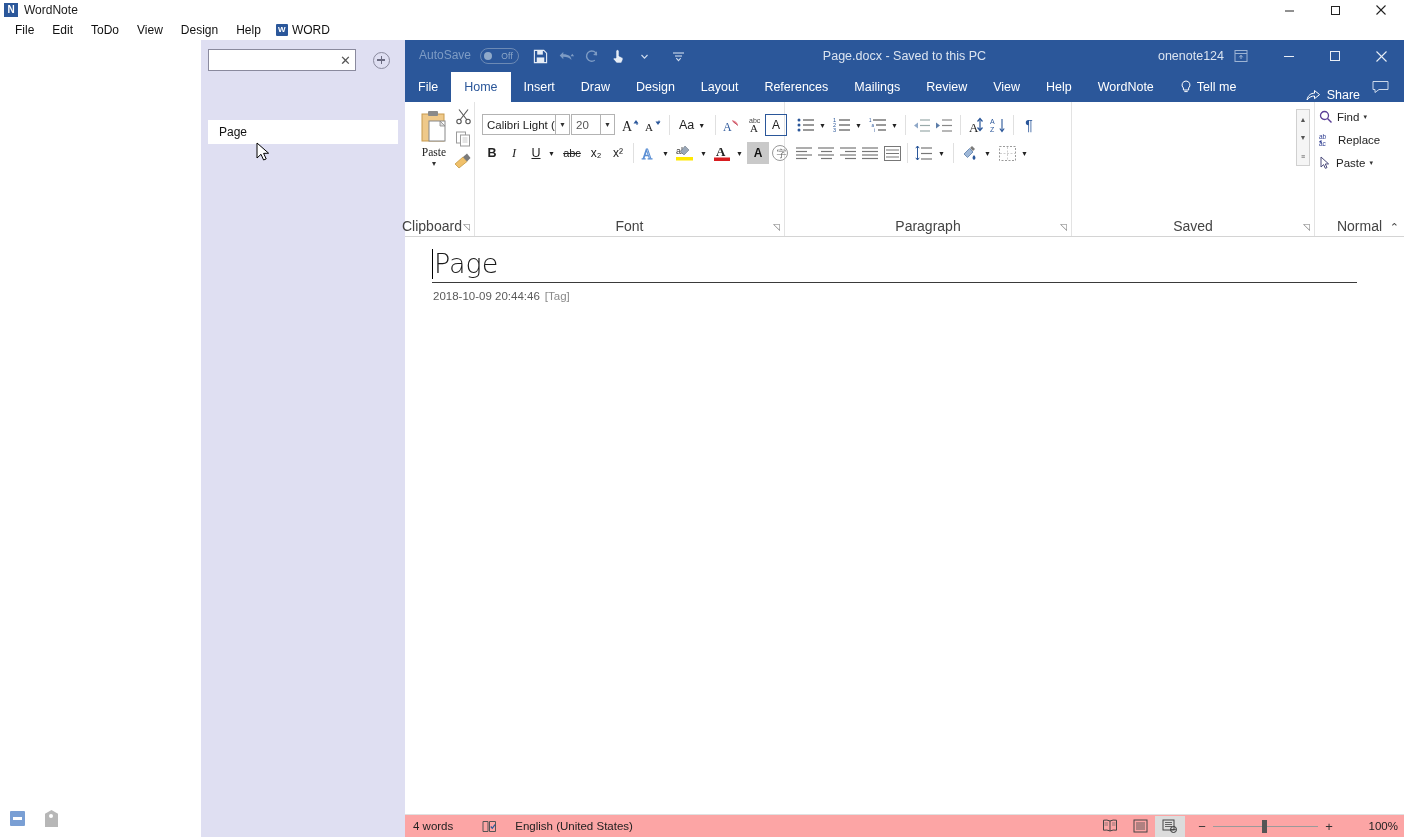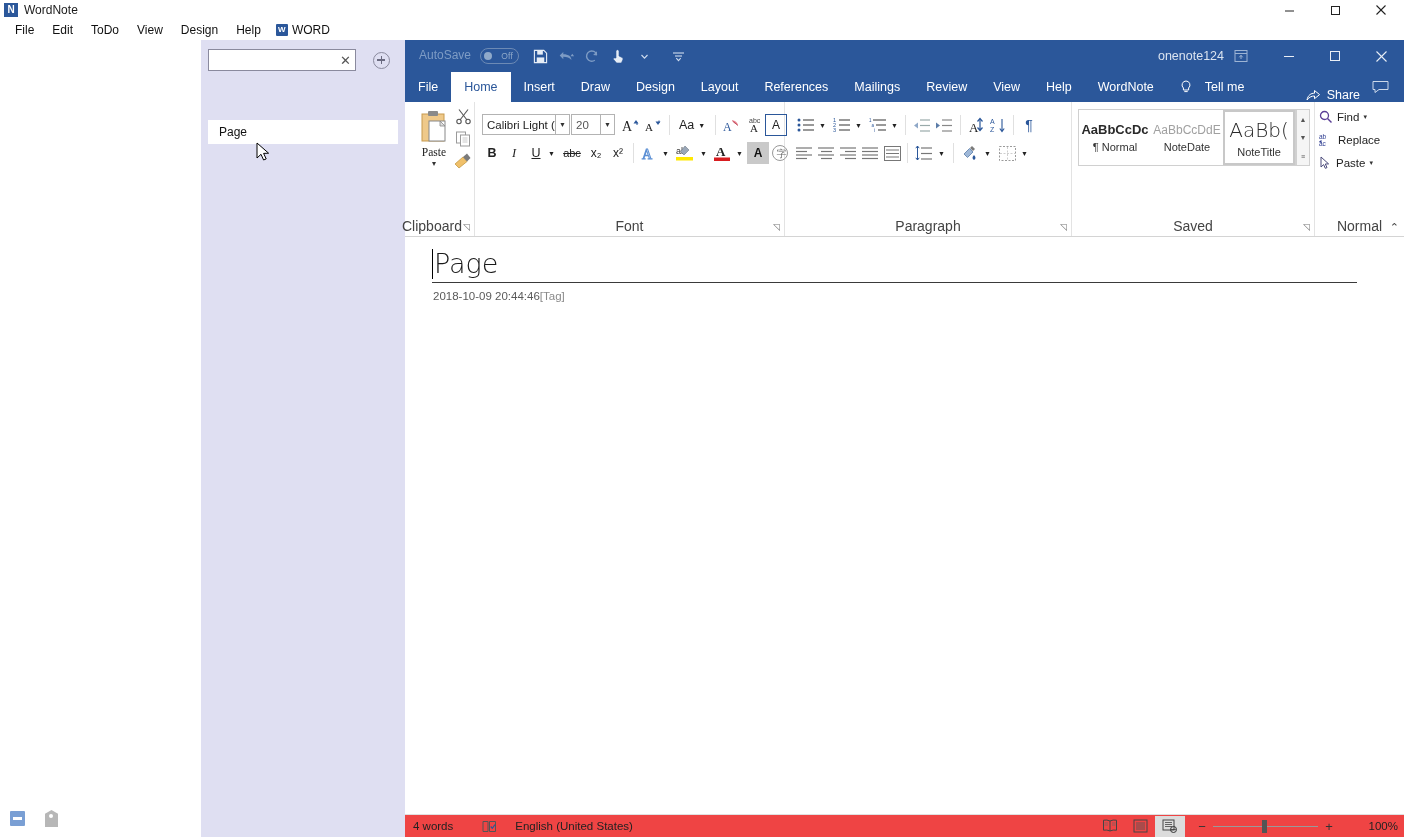--- a/index.html
+++ b/index.html
@@ -177,21 +177,21 @@
     background:#2b579a; display:flex; align-items:stretch;
   }
   .word-tab {
     display:flex; align-items:center; padding:0 13px;
     font-size:12.5px; color:#ffffff; white-space:nowrap;
   }
   .word-tab.active {
     background:#ffffff; color:#2b579a;
   }
   #tellme {
-    display:flex; align-items:center; gap:13px; padding:0 13px;
+    display:flex; align-items:center; gap:5px; padding:0 13px;
     font-size:12.5px; color:#fff;
   }
   #share-btn {
     position:absolute; right:44px; top:0; height:30px; display:flex;
     align-items:flex-end; gap:6px; font-size:12.5px; color:#fff;
   }
   #comments-btn {
     position:absolute; right:8px; top:0; height:30px; width:32px;
     display:flex; align-items:center; justify-content:center; color:#cdd9ea;
   }
@@ -304,26 +304,26 @@
   }
   #doc-title {
     font-size:27px; color:#1a1a1a; line-height:1.1;
     font-family:"DejaVu Sans", sans-serif; font-weight:300;
     border-left:1px solid #000; padding-left:1px; display:inline-block;
   }
   #doc-meta {
     position:absolute; left:28px; top:53px;
     font-size:11.5px; color:#5a5a5a;
   }
-  #doc-meta .tag { color:#8a8a8a; }
+  #doc-meta .tag { color:#8a8a8a; margin-left:5px; }
 
   
   #status-bar {
     position:absolute; left:0; bottom:0; width:999px; height:23px;
-    background:#ef4444; border-top:1px solid #e0e0e0;
+    background:#fca5a5; border-top:1px solid #e0e0e0;
     display:flex; align-items:center; font-size:11.5px; color:#222;
   }
   #sb-words { margin-left:8px; }
   #sb-proof { margin-left:28px; width:16px; display:flex; justify-content:center; }
   #sb-lang { margin-left:18px; }
   #sb-right { position:absolute; right:6px; display:flex; align-items:center; gap:0; }
   .view-btn {
     width:30px; height:21px; display:flex; align-items:center; justify-content:center;
   }
   .view-btn.active { background:#dcdcdc; }
@@ -444,20 +444,21 @@
       </div>
       <div class="qat-btn" style="margin-left:8px">
         <svg width="13" height="11" viewBox="0 0 13 11">
             <line x1="1" y1="2" x2="12" y2="2" stroke="#cfdcef" stroke-width="1.1"></line>
             <line x1="3" y1="5" x2="10" y2="5" stroke="#cfdcef" stroke-width="1.1"></line>
             <path d="M4.3 7.2 L6.5 9.6 L8.7 7.2" fill="none" stroke="#cfdcef" stroke-width="1.1"></path>
           </svg>
       </div>
     </div>
 
+    <div id="word-doctitle">Page.docx  -  Saved to this PC</div>
 
     <div id="word-account">onenote124</div>
     <div id="word-ribbondisplay">
       <svg width="14" height="14" viewBox="0 0 14 14">
           <rect x="1" y="1.5" width="12" height="11" fill="none" stroke="#9db4d4" stroke-width="1"></rect>
           <line x1="1" y1="4.5" x2="13" y2="4.5" stroke="#9db4d4" stroke-width="1"></line>
           <path d="M7 6.3 L7 10 M5.3 8.3 L7 6.3 L8.7 8.3" fill="none" stroke="#9db4d4" stroke-width="1"></path>
         </svg>
     </div>
 
@@ -775,34 +776,20 @@
             <line x1="1" y1="7.5" x2="16" y2="7.5" stroke="#cfcfcf" stroke-width="1" stroke-dasharray="2,1.5"></line>
           </svg>
       </div>
       <div class="fbtn" style="left:233px; top:40px; width:13px; font-size:7px;">▼</div>
 
       <div class="rgroup-label">Paragraph</div>
       <div class="rgroup-launcher">◹</div>
     </div>
 
     <div class="rgroup" id="g-styles">
-      <div id="styles-gallery">
-        <div class="style-item">
-          <div class="style-preview" style="font-weight:600">AaBbCcDc</div>
-          <div class="style-name">¶ Normal</div>
-        </div>
-        <div class="style-item">
-          <div class="style-preview" style="color:#a0a0a0; font-size:12px;">AaBbCcDdE</div>
-          <div class="style-name">NoteDate</div>
-        </div>
-        <div class="style-item selected">
-          <div class="style-preview" style="font-size:20px; font-weight:300; font-family:'DejaVu Sans',sans-serif;">AaBb(</div>
-          <div class="style-name">NoteTitle</div>
-        </div>
-      </div>
       <div id="styles-scroll">
         <div class="ss-btn">▲</div>
         <div class="ss-btn">▼</div>
         <div class="ss-btn">≡</div>
       </div>
       <div class="rgroup-label">Saved</div>
       <div class="rgroup-launcher">◹</div>
     </div>
 
     <div class="rgroup" id="g-editing">

